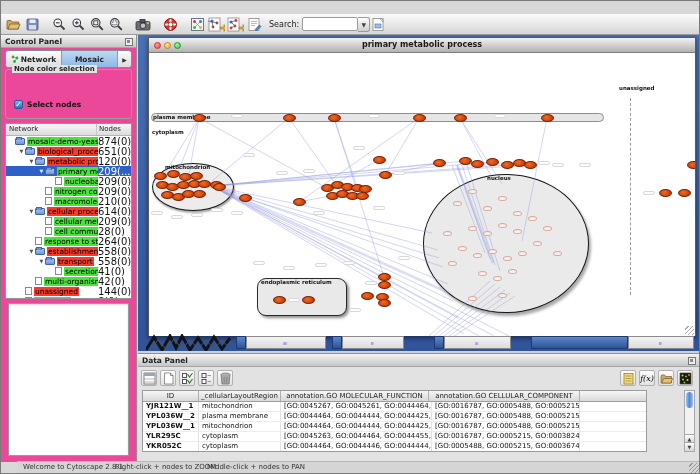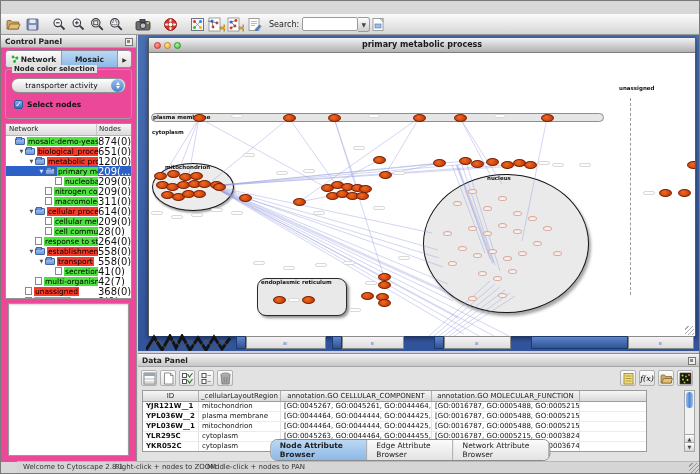--- a/index.html
+++ b/index.html
@@ -257,27 +257,20 @@
           </svg>
         <span>Network</span>
       </div>
       <div class="cp-tab sel">
         <span>Mosaic</span>
       </div>
       <div class="cp-tab-arrow">▶</div>
     </div>
     <div class="groupbox">
       <span class="legend">Node color selection</span>
-      <div class="dropdown">
-        <span class="val">transporter activity</span>
-        <span class="dd-cap">
-            <i class="dd-up"></i>
-            <i class="dd-dn"></i>
-          </span>
-      </div>
       <div class="chkrow">
         <span class="chk">✓</span>
         <span class="chklbl">Select nodes</span>
       </div>
     </div>
     <div class="tree">
       <div class="tree-hdr">
         <span class="h1">Network</span>
         <span class="h2">Nodes</span>
       </div>
@@ -315,21 +308,21 @@
           <div class="trow" style="padding-left: 32px;">
             <span class="arr"></span>
             <span class="file"></span>
             <span class="tlbl g">nitrogen compo</span>
             <span class="tcount">209(0)</span>
           </div>
           <div class="trow" style="padding-left: 32px;">
             <span class="arr"></span>
             <span class="file"></span>
             <span class="tlbl g">macromolecule</span>
-            <span class="tcount">311(0)</span>
+            <span class="tcount">210(0)</span>
           </div>
           <div class="trow" style="padding-left: 22px;">
             <span class="arr">▼</span>
             <span class="fold"></span>
             <span class="tlbl r">cellular process</span>
             <span class="tcount">614(0)</span>
           </div>
           <div class="trow" style="padding-left: 32px;">
             <span class="arr"></span>
             <span class="file"></span>
@@ -363,27 +356,27 @@
           <div class="trow" style="padding-left: 42px;">
             <span class="arr"></span>
             <span class="file"></span>
             <span class="tlbl g">secretion</span>
             <span class="tcount">41(0)</span>
           </div>
           <div class="trow" style="padding-left: 22px;">
             <span class="arr"></span>
             <span class="file"></span>
             <span class="tlbl g">multi-organism pro</span>
-            <span class="tcount">42(7)</span>
+            <span class="tcount">42(0)</span>
           </div>
           <div class="trow" style="padding-left: 12px;">
             <span class="arr"></span>
             <span class="file"></span>
             <span class="tlbl r">unassigned</span>
-            <span class="tcount">368(0)</span>
+            <span class="tcount">144(0)</span>
           </div>
           <div class="trow" style="padding-left: 12px;">
             <span class="arr"></span>
             <span class="file"></span>
             <span class="tlbl g">Overview</span>
             <span class="tcount">8(0)</span>
           </div>
         </div>
     </div>
     <div class="birdseye"></div>
@@ -648,22 +641,22 @@
             <circle cx="4" cy="7.5" r="1" fill="#e8c82a"></circle>
             <circle cx="8.5" cy="8" r="1" fill="#e8c82a"></circle>
             <circle cx="5.5" cy="10.5" r="1" fill="#9ab12a"></circle>
           </svg>
       </span>
     </div>
     <div class="dp-table">
       <div class="dp-hrow" id="dp-head">
           <span class="dp-h" style="width: 56px;">ID</span>
           <span class="dp-h" style="width: 82px;">_cellularLayoutRegion</span>
+          <span class="dp-h" style="width: 148px;">annotation.GO MOLECULAR_FUNCTION</span>
           <span class="dp-h" style="width: 151px;">annotation.GO CELLULAR_COMPONENT</span>
-          <span class="dp-h" style="width: 148px;">annotation.GO MOLECULAR_FUNCTION</span>
           <span class="dp-h" style="width: 68px;"></span>
         </div>
       <div id="dp-body">
           <div class="dp-row">
             <span class="dp-c b" style="width: 56px;">YJR121W__1</span>
             <span class="dp-c" style="width: 82px;">mitochondrion</span>
             <span class="dp-c" style="width: 151px;">[GO:0045267, GO:0045261, GO:0044464, G...</span>
             <span class="dp-c" style="width: 148px;">[GO:0016787, GO:0005488, GO:0005215, G...</span>
             <span class="dp-c" style="width: 68px;"></span>
           </div>
@@ -695,25 +688,20 @@
             <span class="dp-c" style="width: 148px;">[GO:0005488, GO:0005215, GO:0003674]</span>
             <span class="dp-c" style="width: 68px;"></span>
           </div>
         </div>
     </div>
     <div class="dp-scroll">
       <div class="dp-thumb"></div>
       <div class="dp-sbtn" style="bottom:8px;">▲</div>
       <div class="dp-sbtn" style="bottom:0;">▼</div>
     </div>
-    <div class="dp-tabs" id="dp-tabs">
-        <span class="dp-tab sel">Node Attribute Browser</span>
-        <span class="dp-tab">Edge Attribute Browser</span>
-        <span class="dp-tab">Network Attribute Browser</span>
-      </div>
   </div>
 
   <div class="statusbar">
     <span style="left:6px;">Welcome to Cytoscape 2.8.1</span>
     <span style="left:98px;">Right-click + nodes to ZOOM</span>
     <span style="left:190px;">Middle-click + nodes to PAN</span>
     <span class="win-grip" style="top:auto;"></span>
   </div>
 
 </div>

